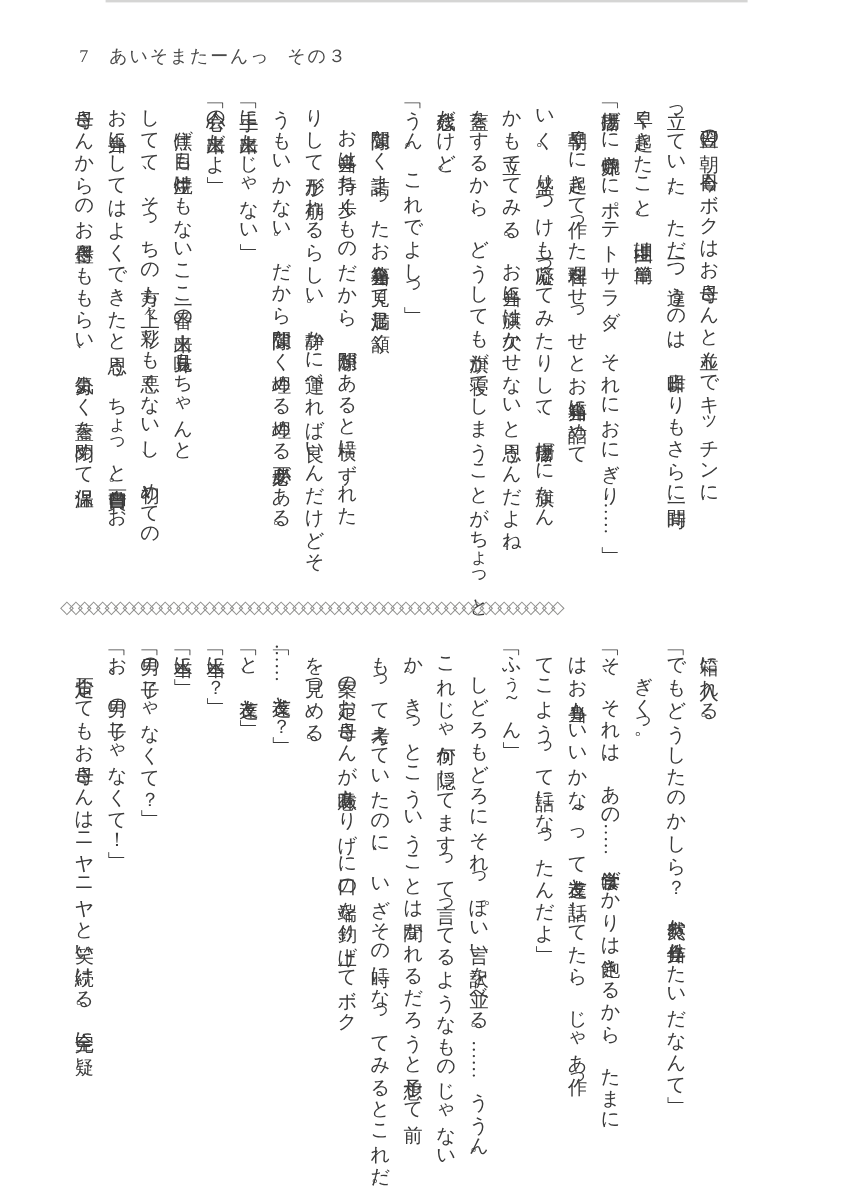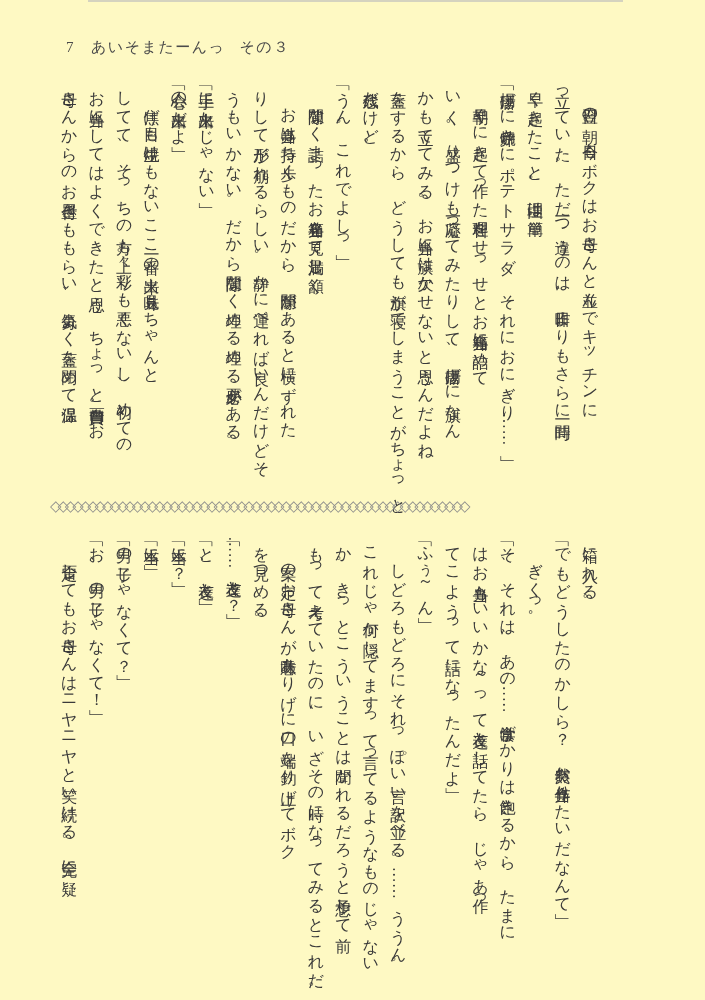--- a/index.html
+++ b/index.html
@@ -1,18 +1,18 @@
 <!DOCTYPE html>
 <html lang="ja"><head>
 <meta charset="utf-8">
 <style>
   html,body { margin:0; padding:0; background:#e9e9e7; }
   .page {
     position:relative; width:705px; height:1000px;
-    background:#fef9c3; overflow:hidden;
+    background:#ffffff; overflow:hidden;
     font-family:"Liberation Serif","DejaVu Serif",serif;
     color:#3a3a3a;
   }
   .top-smudge {
     position:absolute; top:0; left:88px; width:535px; height:2px;
     background:#bfbfbd; opacity:.65;
   }
   .header {
     position:absolute; top:38px; left:66px;
     font-size:15px; letter-spacing:1.5px; color:#4a4a4a;

